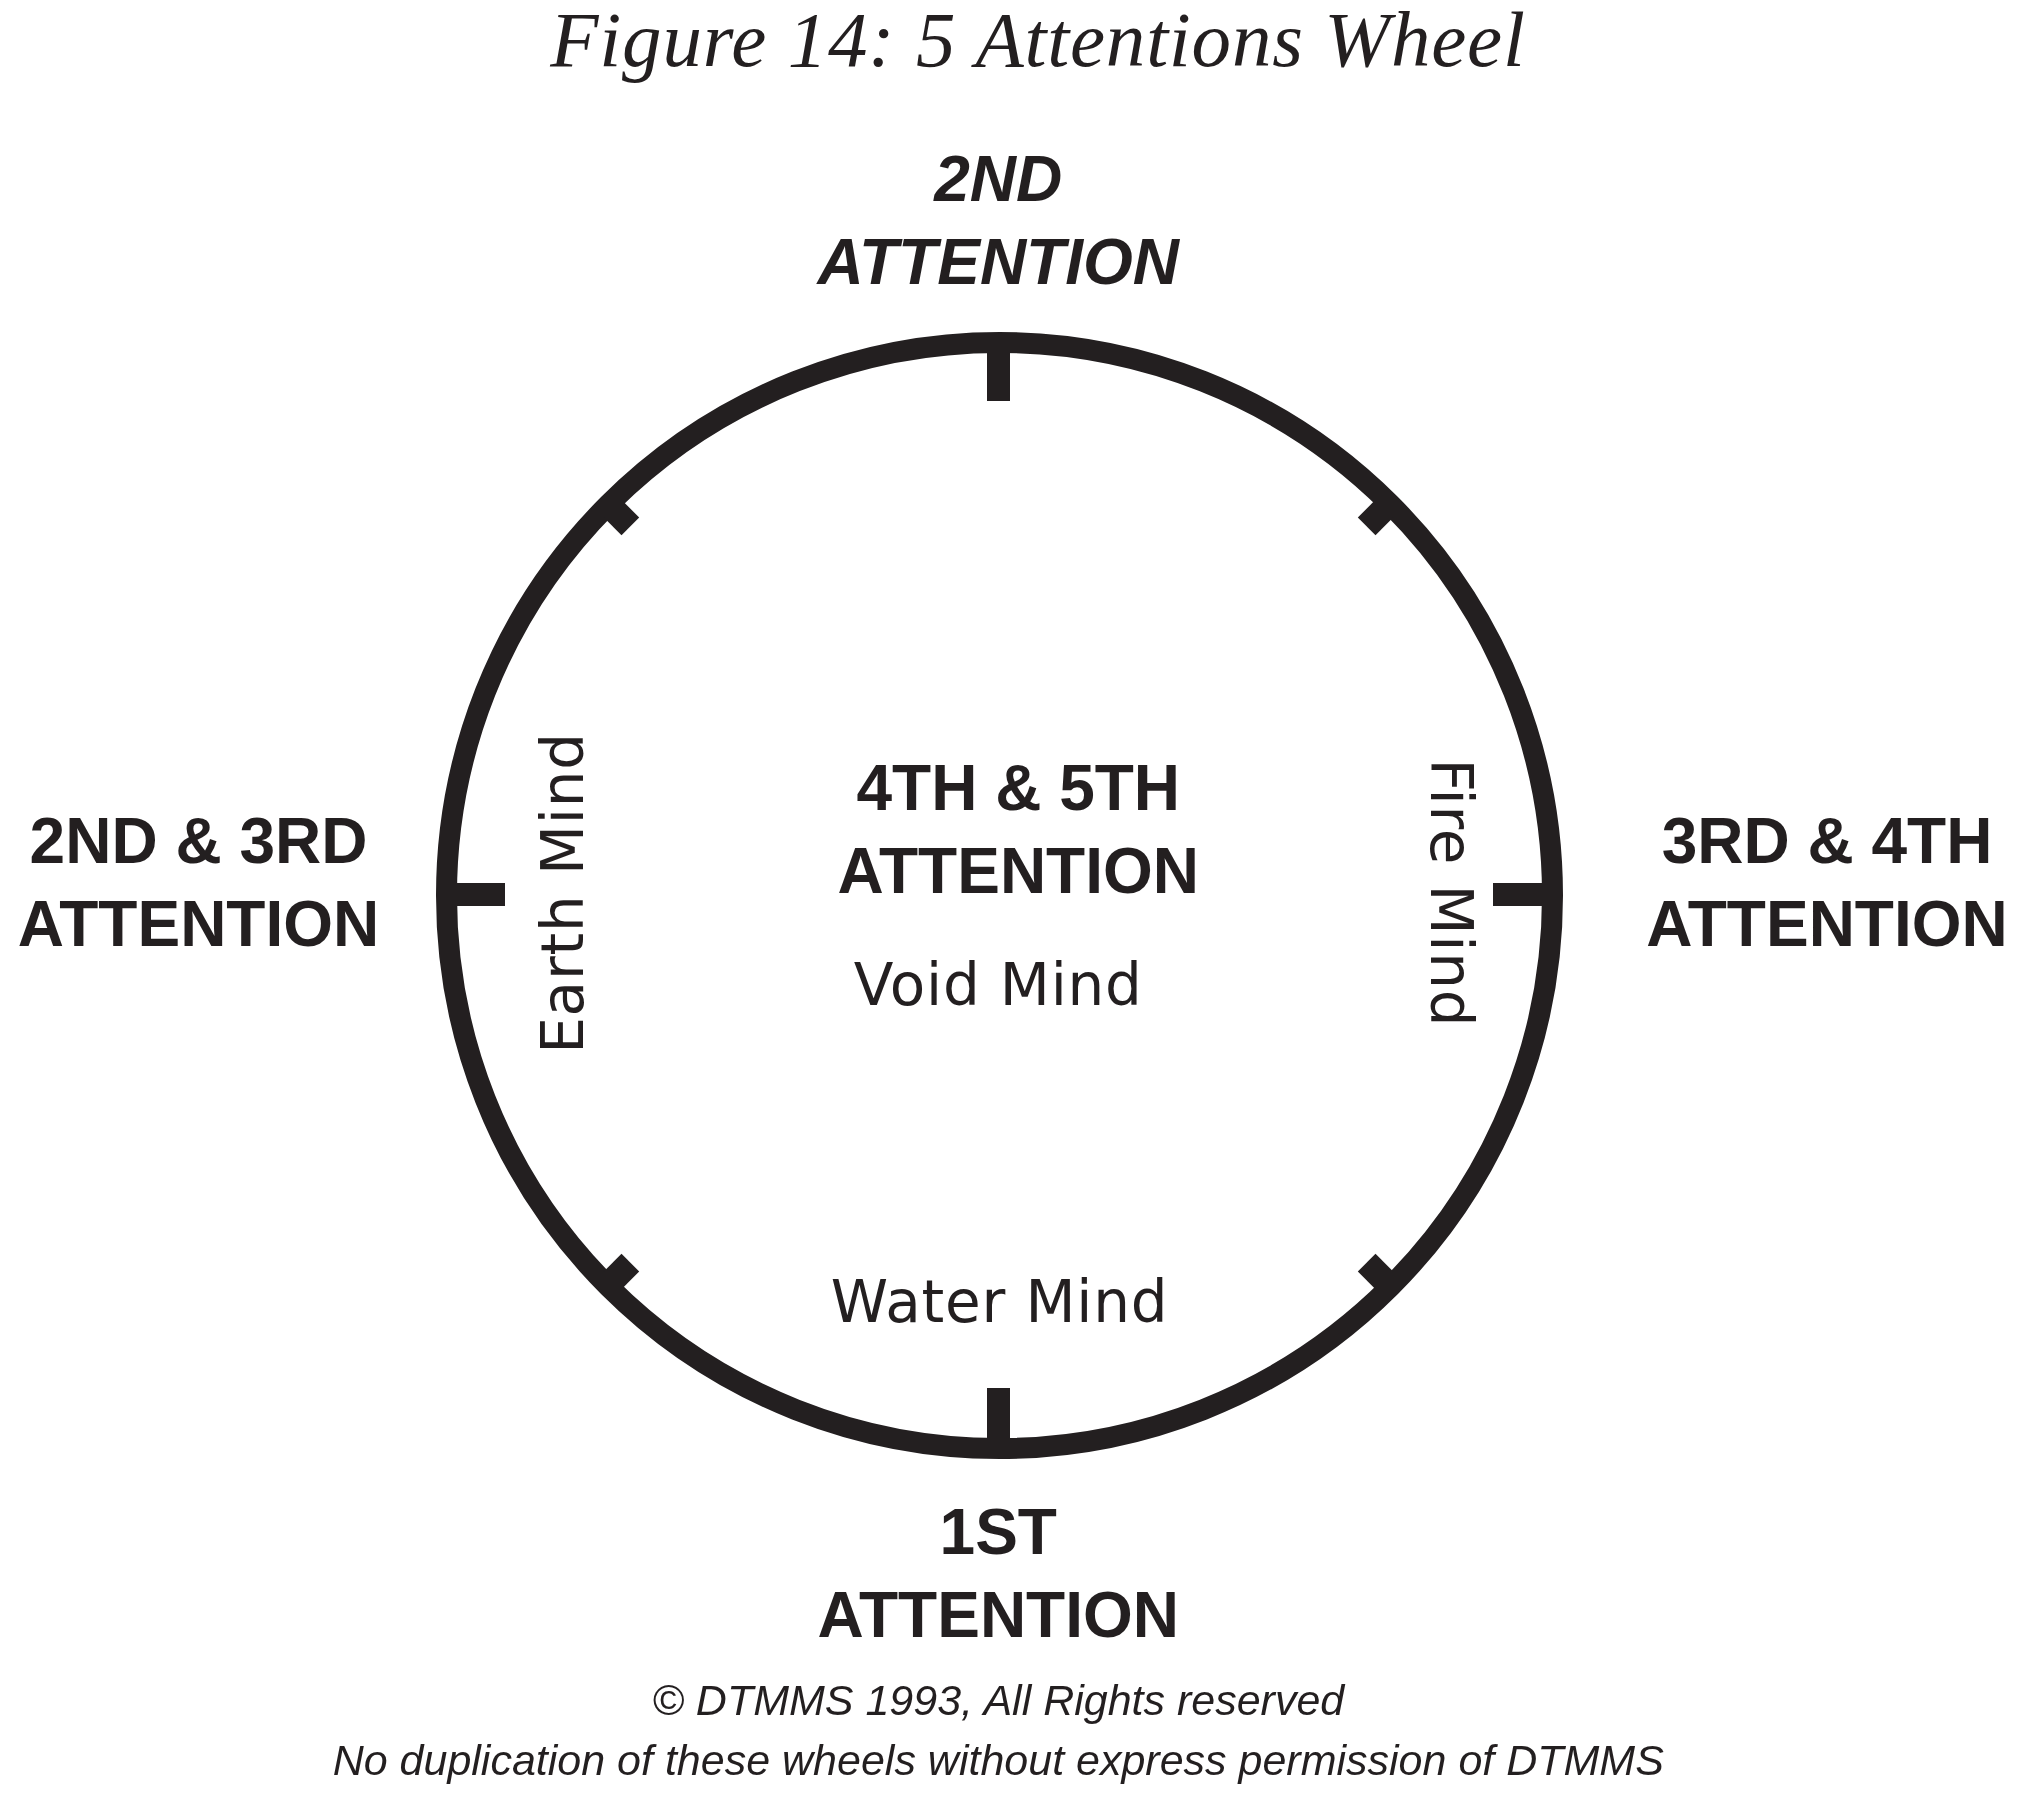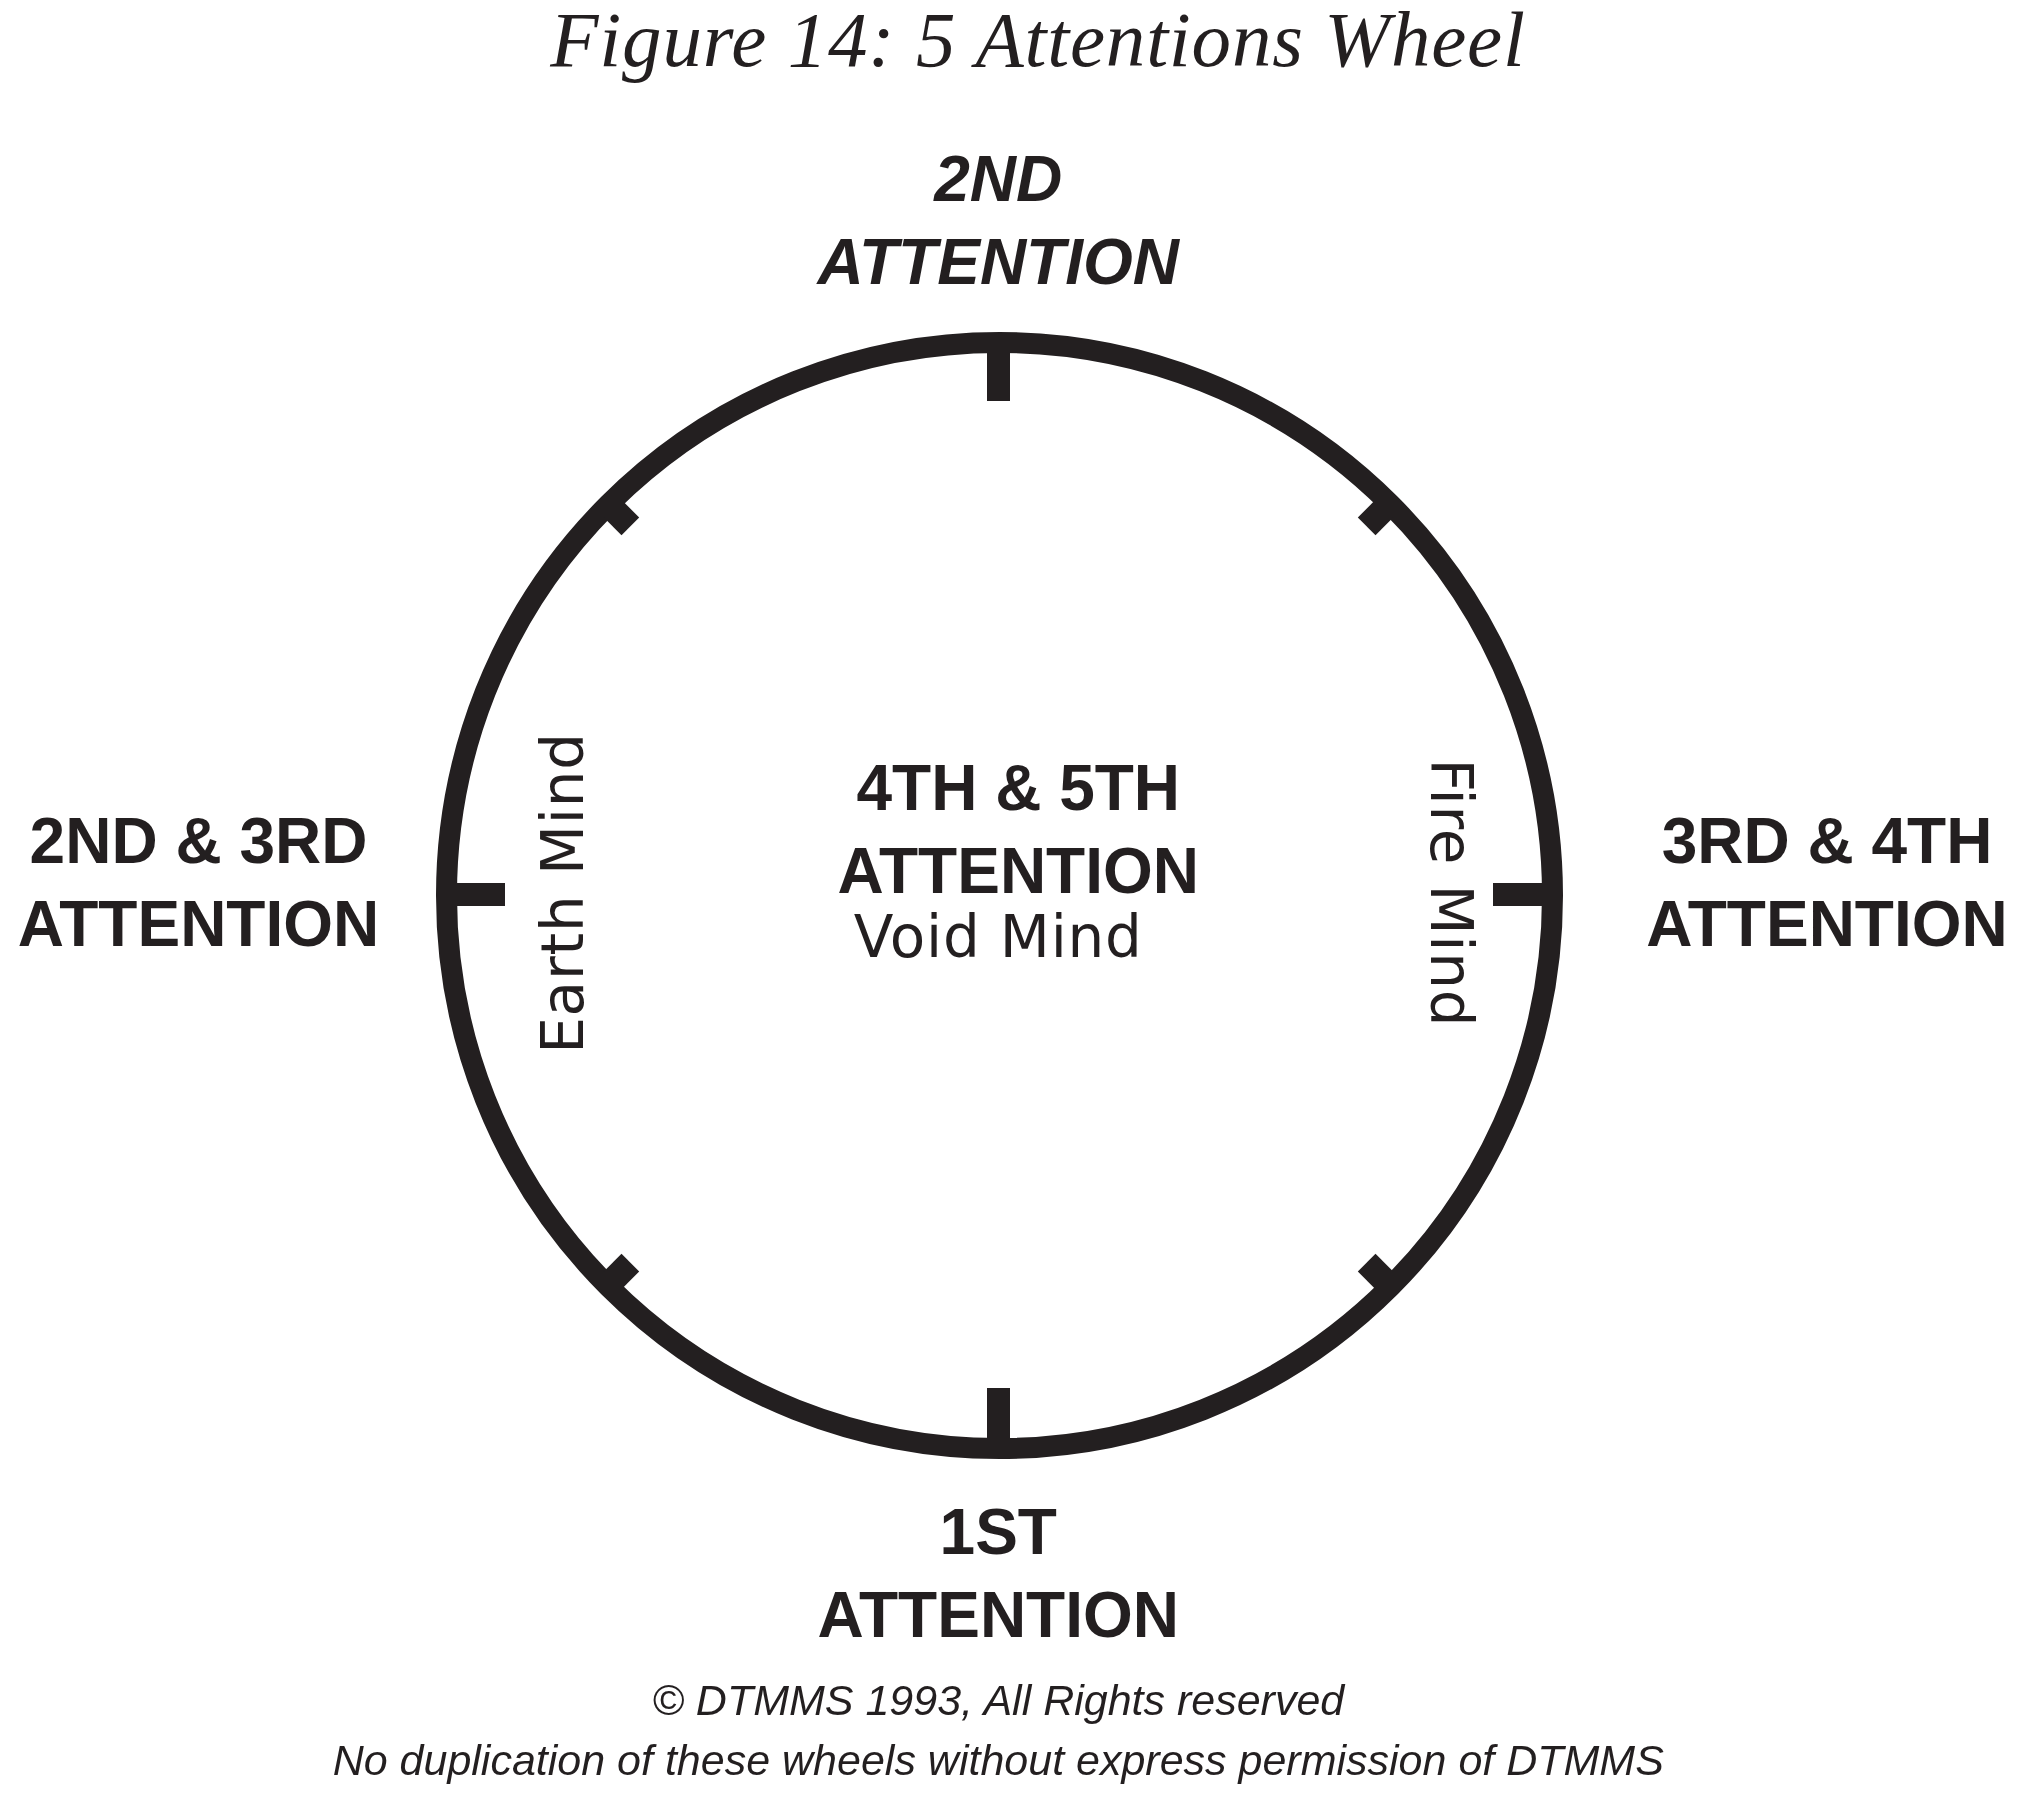--- a/index.html
+++ b/index.html
@@ -53,21 +53,21 @@
   .attn-right  { top: 800px; left: 1635px; width: 384px; text-align: center; }
   .attn-center { top: 747px; padding-left: 40px; }
 
   
   .mind {
     font-family: "DejaVu Sans", sans-serif;
     font-size: 58px;
     line-height: 58px;
     letter-spacing: 0.8px;
   }
-  .mind-void { top: 908px; }
+  .mind-void { top: 956px; }
 
   
   .wheel {
     position: absolute;
     left: 436px;
     top: 332px;
     width: 1127px;
     height: 1127px;
     box-sizing: border-box;
     border: 21.5px solid var(--ink, #231f20);
@@ -145,20 +145,21 @@
   <div class="tick tick-w"></div>
 
   <div class="nub nub-nw"></div>
   <div class="nub nub-ne"></div>
   <div class="nub nub-sw"></div>
   <div class="nub nub-se"></div>
 
 
   <div class="mind mind-rot mind-fire">Fire Mind</div>
 
+  <div class="wheel-text mind mind-water">Water Mind</div>
 
   <div class="mind mind-rot mind-earth">Earth Mind</div>
 </div>
 
 <div class="attn attn-center cx prelines">4TH &amp; 5TH
 ATTENTION</div>
 
 <div class="mind mind-void cx">Void Mind</div>
 
 <div class="copyright cx">

